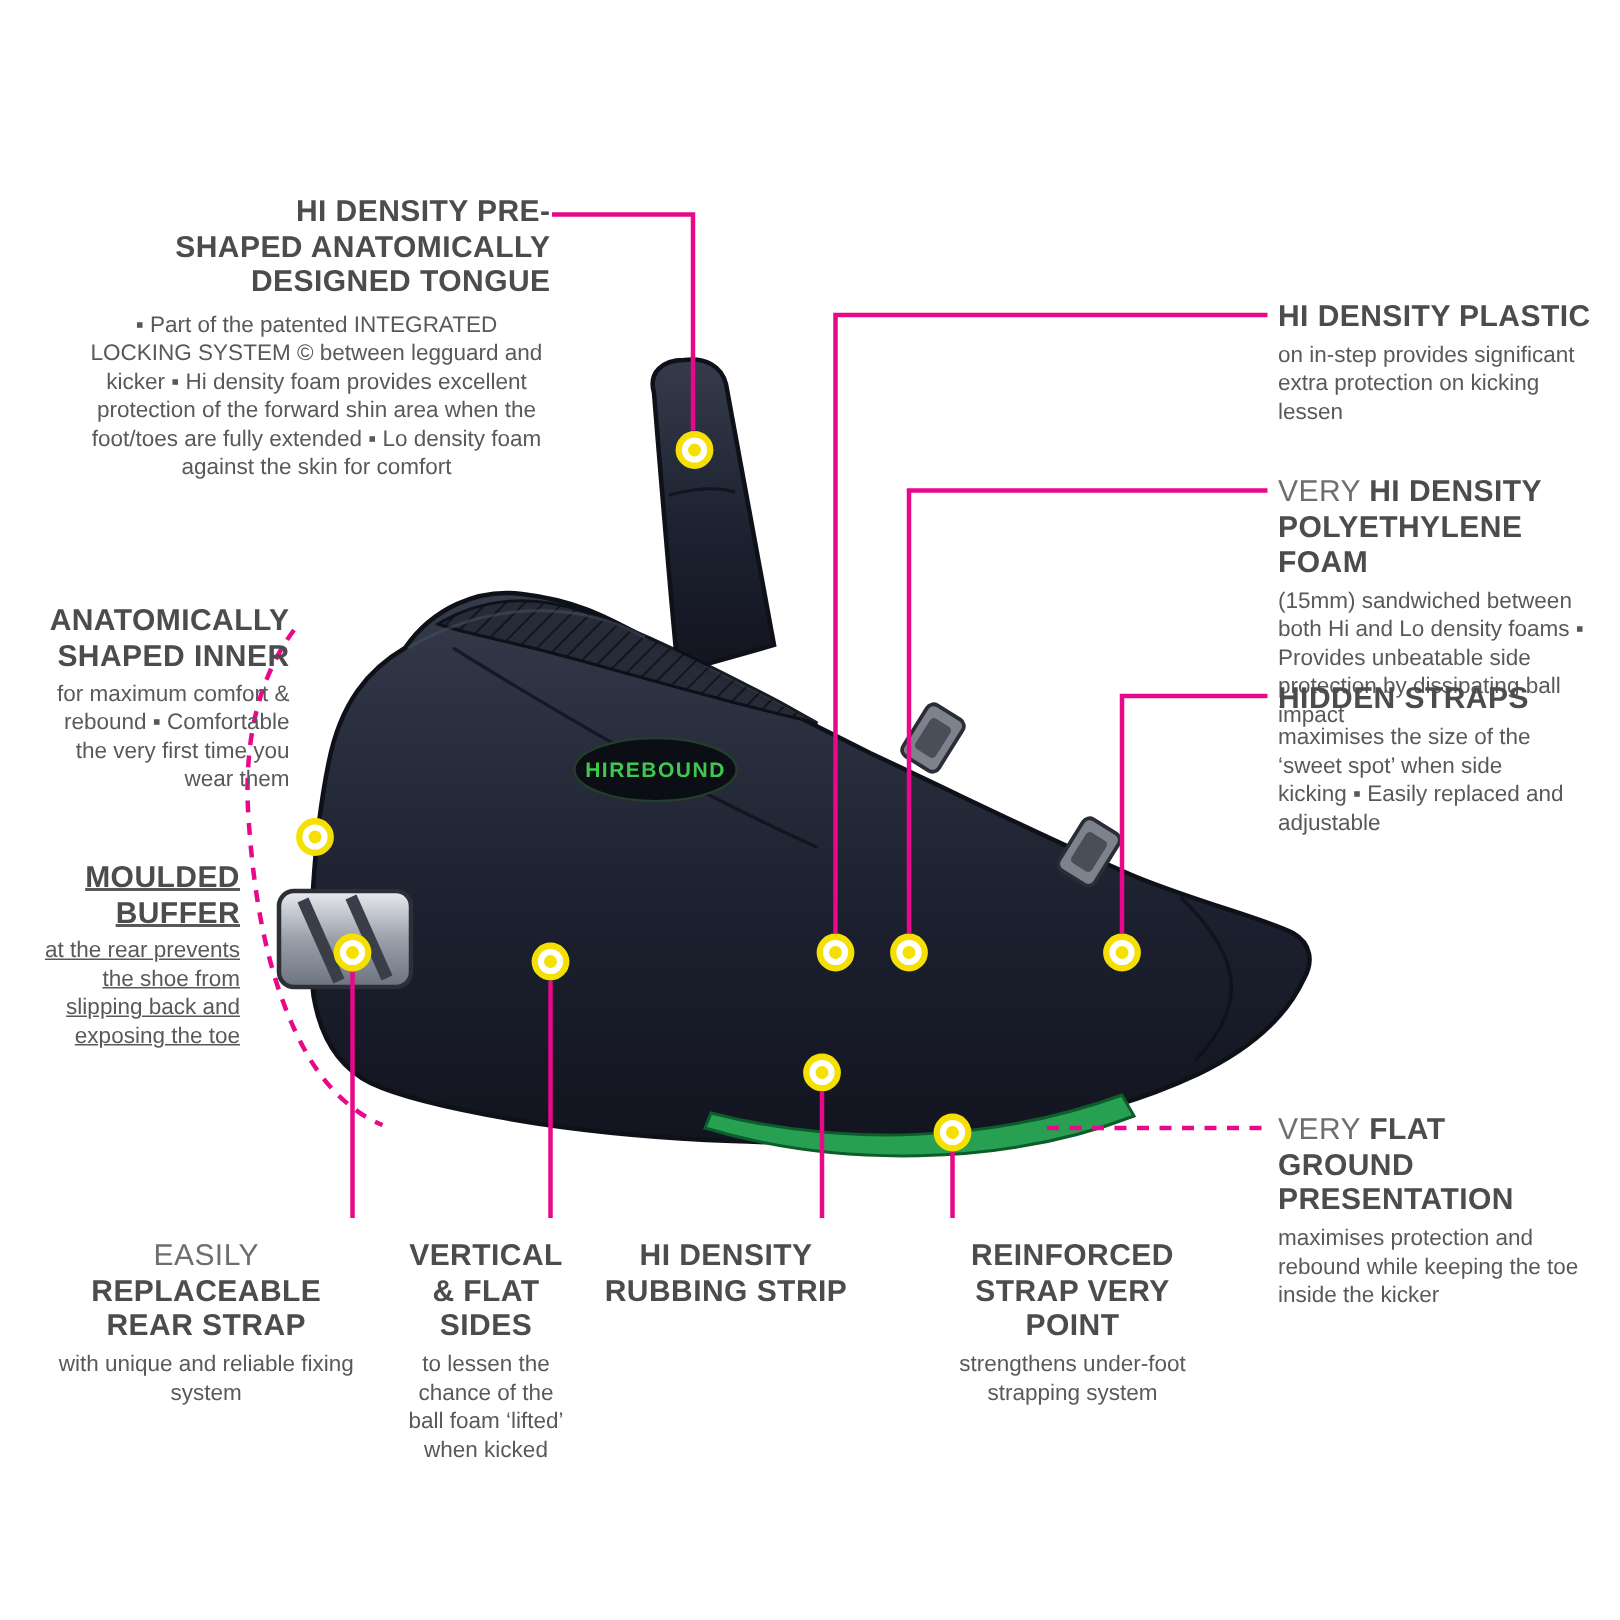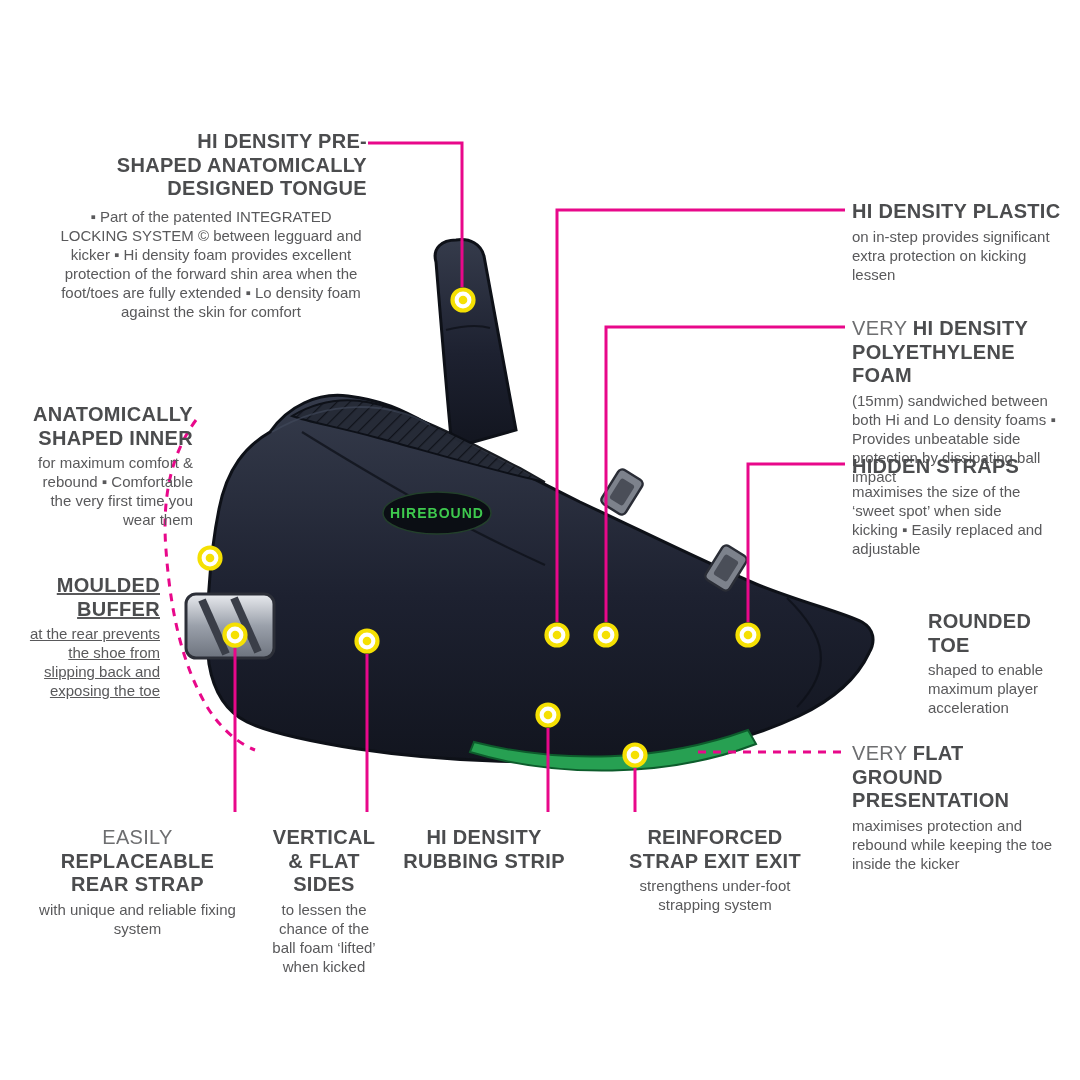--- a/index.html
+++ b/index.html
@@ -148,24 +148,20 @@
   <div class="callout co-foam">
     <h3><span class="pre">VERY </span><span>HI DENSITY POLYETHYLENE FOAM</span></h3>
     <p>(15mm) sandwiched between both Hi and Lo density foams ▪ Provides unbeatable side protection by dissipating ball impact</p>
   </div>
 
   <div class="callout co-hidden">
     <h3><span>HIDDEN STRAPS</span></h3>
     <p>maximises the size of the ‘sweet spot’ when side kicking ▪ Easily replaced and adjustable</p>
   </div>
 
-  <div class="callout co-toe">
-    <h3><span>ROUNDED TOE</span></h3>
-    <p>shaped to enable maximum player acceleration</p>
-  </div>
 
   <div class="callout co-ground">
     <h3><span class="pre">VERY </span><span>FLAT GROUND PRESENTATION</span></h3>
     <p>maximises protection and rebound while keeping the toe inside the kicker</p>
   </div>
 
   <div class="callout co-inner">
     <h3><span>ANATOMICALLY SHAPED INNER</span></h3>
     <p>for maximum comfort &amp; rebound ▪ Comfortable the very first time you wear them</p>
   </div>
@@ -183,17 +179,17 @@
   <div class="callout co-sides">
     <h3><span>VERTICAL &amp; FLAT SIDES</span></h3>
     <p>to lessen the chance of the ball foam ‘lifted’ when kicked</p>
   </div>
 
   <div class="callout co-rub">
     <h3><span>HI DENSITY RUBBING STRIP</span></h3>
   </div>
 
   <div class="callout co-exit">
-    <h3><span>REINFORCED STRAP EXIT EXIT</span></h3>
+    <h3><span>REINFORCED STRAP VERY POINT</span></h3>
     <p>strengthens under-foot strapping system</p>
   </div>
 
 </div>
 
 </body></html>

